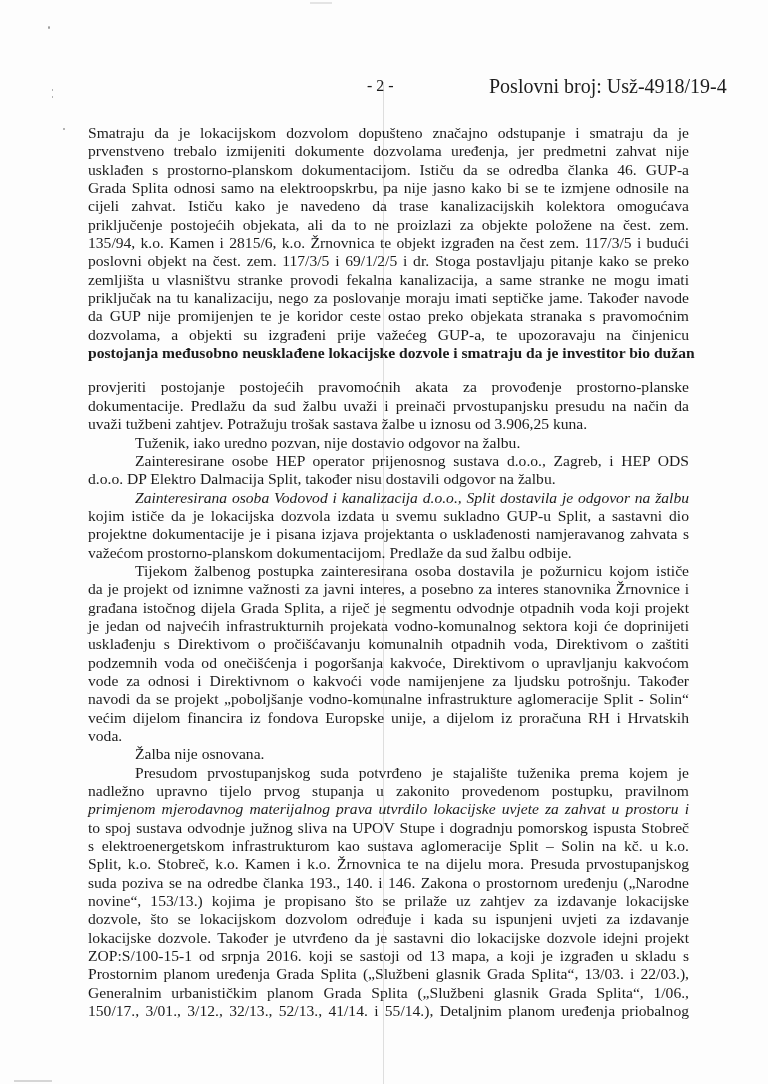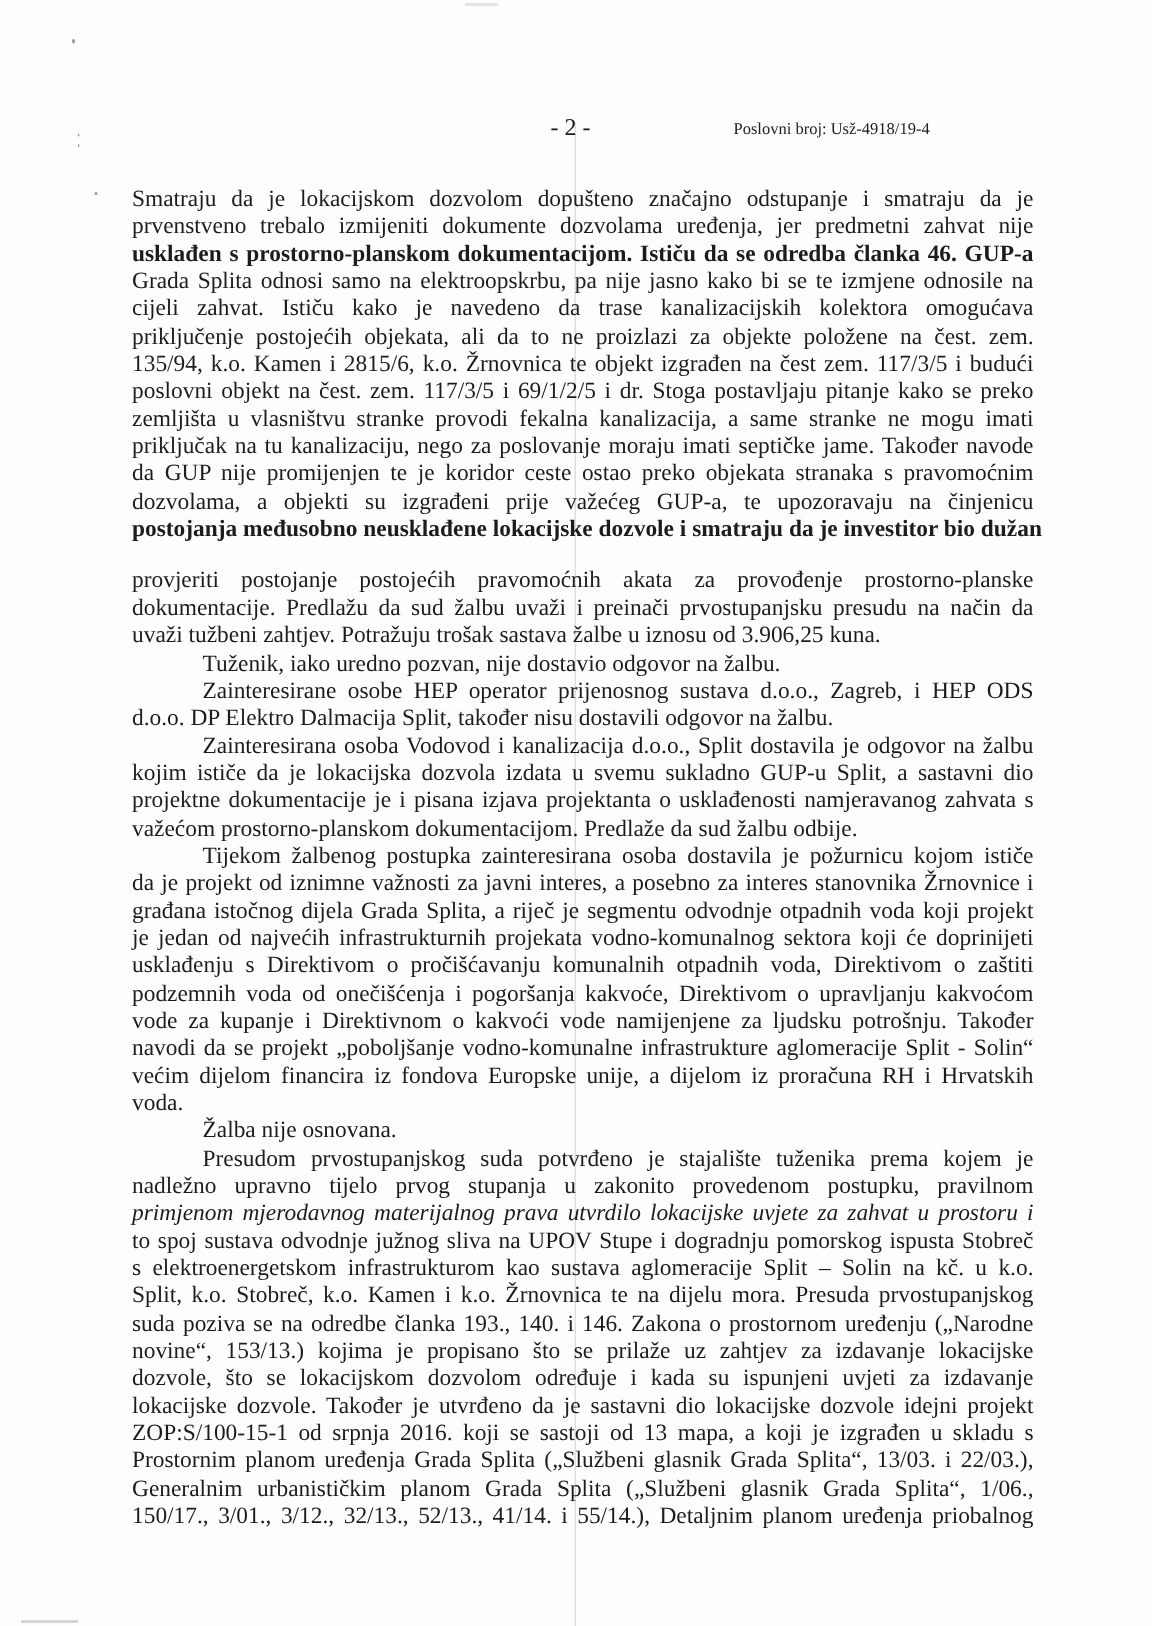--- a/index.html
+++ b/index.html
@@ -6,21 +6,21 @@
   body {
     width: 768px; height: 1084px; position: relative; overflow: hidden;
     font-family: "Liberation Serif", "DejaVu Serif", serif;
     color: #1c1c1c;
   }
   .page { position: absolute; left: 0; top: 0; width: 768px; height: 1084px; background: #fdfdfd; }
   .header-num {
     position: absolute; left: 367px; top: 77px; font-size: 16px; line-height: 18px;
   }
   .header-ref {
-    position: absolute; left: 489px; top: 77px; font-size: 11px; line-height: 18px;
+    position: absolute; left: 489px; top: 77px; font-size: 20px; line-height: 18px;
   }
   .body-text {
     position: absolute; left: 88px; top: 124px; width: 601px;
   }
   .line {
     display: block; font-size: 15.6px; line-height: 18.35px; height: 18.35px;
     white-space: nowrap; overflow: visible;
     text-align: justify; text-align-last: justify;
   }
   .line.last { text-align-last: left; }
@@ -47,48 +47,48 @@
   <div class="speck" style="left:52px;top:96px;width:1px;height:2px;"></div>
   <div class="speck" style="left:63px;top:128px;width:2px;height:2px;"></div>
   <div class="fold"></div>
 
   <div class="header-num">- 2 -</div>
   <div class="header-ref">Poslovni broj: Usž-4918/19-4</div>
 
   <div class="body-text" id="body-text">
       <span class="line" style="white-space: nowrap;">Smatraju da je lokacijskom dozvolom dopušteno značajno odstupanje i smatraju da je</span>
       <span class="line" style="white-space: nowrap;">prvenstveno trebalo izmijeniti dokumente dozvolama uređenja, jer predmetni zahvat nije</span>
-      <span class="line" style="white-space: nowrap; font-weight: bold;">usklađen s prostorno-planskom dokumentacijom. Ističu da se odredba članka 46. GUP-a</span>
+      <span class="line" style="white-space: nowrap;">usklađen s prostorno-planskom dokumentacijom. Ističu da se odredba članka 46. GUP-a</span>
       <span class="line" style="white-space: nowrap;">Grada Splita odnosi samo na elektroopskrbu, pa nije jasno kako bi se te izmjene odnosile na</span>
       <span class="line" style="white-space: nowrap;">cijeli zahvat. Ističu kako je navedeno da trase kanalizacijskih kolektora omogućava</span>
       <span class="line" style="white-space: nowrap;">priključenje postojećih objekata, ali da to ne proizlazi za objekte položene na čest. zem.</span>
       <span class="line" style="white-space: nowrap;">135/94, k.o. Kamen i 2815/6, k.o. Žrnovnica te objekt izgrađen na čest zem. 117/3/5 i budući</span>
       <span class="line" style="white-space: nowrap;">poslovni objekt na čest. zem. 117/3/5 i 69/1/2/5 i dr. Stoga postavljaju pitanje kako se preko</span>
       <span class="line" style="white-space: nowrap;">zemljišta u vlasništvu stranke provodi fekalna kanalizacija, a same stranke ne mogu imati</span>
       <span class="line" style="white-space: nowrap;">priključak na tu kanalizaciju, nego za poslovanje moraju imati septičke jame. Također navode</span>
       <span class="line" style="white-space: nowrap;">da GUP nije promijenjen te je koridor ceste ostao preko objekata stranaka s pravomoćnim</span>
       <span class="line" style="white-space: nowrap;">dozvolama, a objekti su izgrađeni prije važećeg GUP-a, te upozoravaju na činjenicu</span>
       <span class="line" style="white-space: nowrap; font-weight: bold;">postojanja međusobno neusklađene lokacijske dozvole i smatraju da je investitor bio dužan</span>
       <span class="line" style="white-space: nowrap; margin-top: 16px;">provjeriti postojanje postojećih pravomoćnih akata za provođenje prostorno-planske</span>
       <span class="line" style="white-space: nowrap;">dokumentacije. Predlažu da sud žalbu uvaži i preinači prvostupanjsku presudu na način da</span>
       <span class="line last" style="white-space: nowrap;">uvaži tužbeni zahtjev. Potražuju trošak sastava žalbe u iznosu od 3.906,25 kuna.</span>
       <span class="line indent last" style="white-space: nowrap;">Tuženik, iako uredno pozvan, nije dostavio odgovor na žalbu.</span>
       <span class="line indent" style="white-space: nowrap;">Zainteresirane osobe HEP operator prijenosnog sustava d.o.o., Zagreb, i HEP ODS</span>
       <span class="line last" style="white-space: nowrap;">d.o.o. DP Elektro Dalmacija Split, također nisu dostavili odgovor na žalbu.</span>
-      <span class="line indent" style="white-space: nowrap;">Zainteresirana osoba Vodovod i kanalizacija d.o.o., Split dostavila je odgovor na žalbu</span>
+      <span class="line indent" style="white-space: nowrap; font-style: italic;">Zainteresirana osoba Vodovod i kanalizacija d.o.o., Split dostavila je odgovor na žalbu</span>
       <span class="line" style="white-space: nowrap;">kojim ističe da je lokacijska dozvola izdata u svemu sukladno GUP-u Split, a sastavni dio</span>
       <span class="line" style="white-space: nowrap;">projektne dokumentacije je i pisana izjava projektanta o usklađenosti namjeravanog zahvata s</span>
       <span class="line last" style="white-space: nowrap;">važećom prostorno-planskom dokumentacijom. Predlaže da sud žalbu odbije.</span>
       <span class="line indent" style="white-space: nowrap;">Tijekom žalbenog postupka zainteresirana osoba dostavila je požurnicu kojom ističe</span>
       <span class="line" style="white-space: nowrap;">da je projekt od iznimne važnosti za javni interes, a posebno za interes stanovnika Žrnovnice i</span>
       <span class="line" style="white-space: nowrap;">građana istočnog dijela Grada Splita, a riječ je segmentu odvodnje otpadnih voda koji projekt</span>
       <span class="line" style="white-space: nowrap;">je jedan od najvećih infrastrukturnih projekata vodno-komunalnog sektora koji će doprinijeti</span>
       <span class="line" style="white-space: nowrap;">usklađenju s Direktivom o pročišćavanju komunalnih otpadnih voda, Direktivom o zaštiti</span>
       <span class="line" style="white-space: nowrap;">podzemnih voda od onečišćenja i pogoršanja kakvoće, Direktivom o upravljanju kakvoćom</span>
-      <span class="line" style="white-space: nowrap;">vode za kupanje i Direktivnom o kakvoći vode namijenjene za ljudsku potrošnju. Također</span>
+      <span class="line" style="white-space: nowrap;">vode za odnosi i Direktivnom o kakvoći vode namijenjene za ljudsku potrošnju. Također</span>
       <span class="line" style="white-space: nowrap;">navodi da se projekt „poboljšanje vodno-komunalne infrastrukture aglomeracije Split - Solin“</span>
       <span class="line" style="white-space: nowrap;">većim dijelom financira iz fondova Europske unije, a dijelom iz proračuna RH i Hrvatskih</span>
       <span class="line last" style="white-space: nowrap;">voda.</span>
       <span class="line indent last" style="white-space: nowrap;">Žalba nije osnovana.</span>
       <span class="line indent" style="white-space: nowrap;">Presudom prvostupanjskog suda potvrđeno je stajalište tuženika prema kojem je</span>
       <span class="line" style="white-space: nowrap;">nadležno upravno tijelo prvog stupanja u zakonito provedenom postupku, pravilnom</span>
       <span class="line" style="white-space: nowrap; font-style: italic;">primjenom mjerodavnog materijalnog prava utvrdilo lokacijske uvjete za zahvat u prostoru i</span>
       <span class="line" style="white-space: nowrap;">to spoj sustava odvodnje južnog sliva na UPOV Stupe i dogradnju pomorskog ispusta Stobreč</span>
       <span class="line" style="white-space: nowrap;">s elektroenergetskom infrastrukturom kao sustava aglomeracije Split – Solin na kč. u k.o.</span>
       <span class="line" style="white-space: nowrap;">Split, k.o. Stobreč, k.o. Kamen i k.o. Žrnovnica te na dijelu mora. Presuda prvostupanjskog</span>

